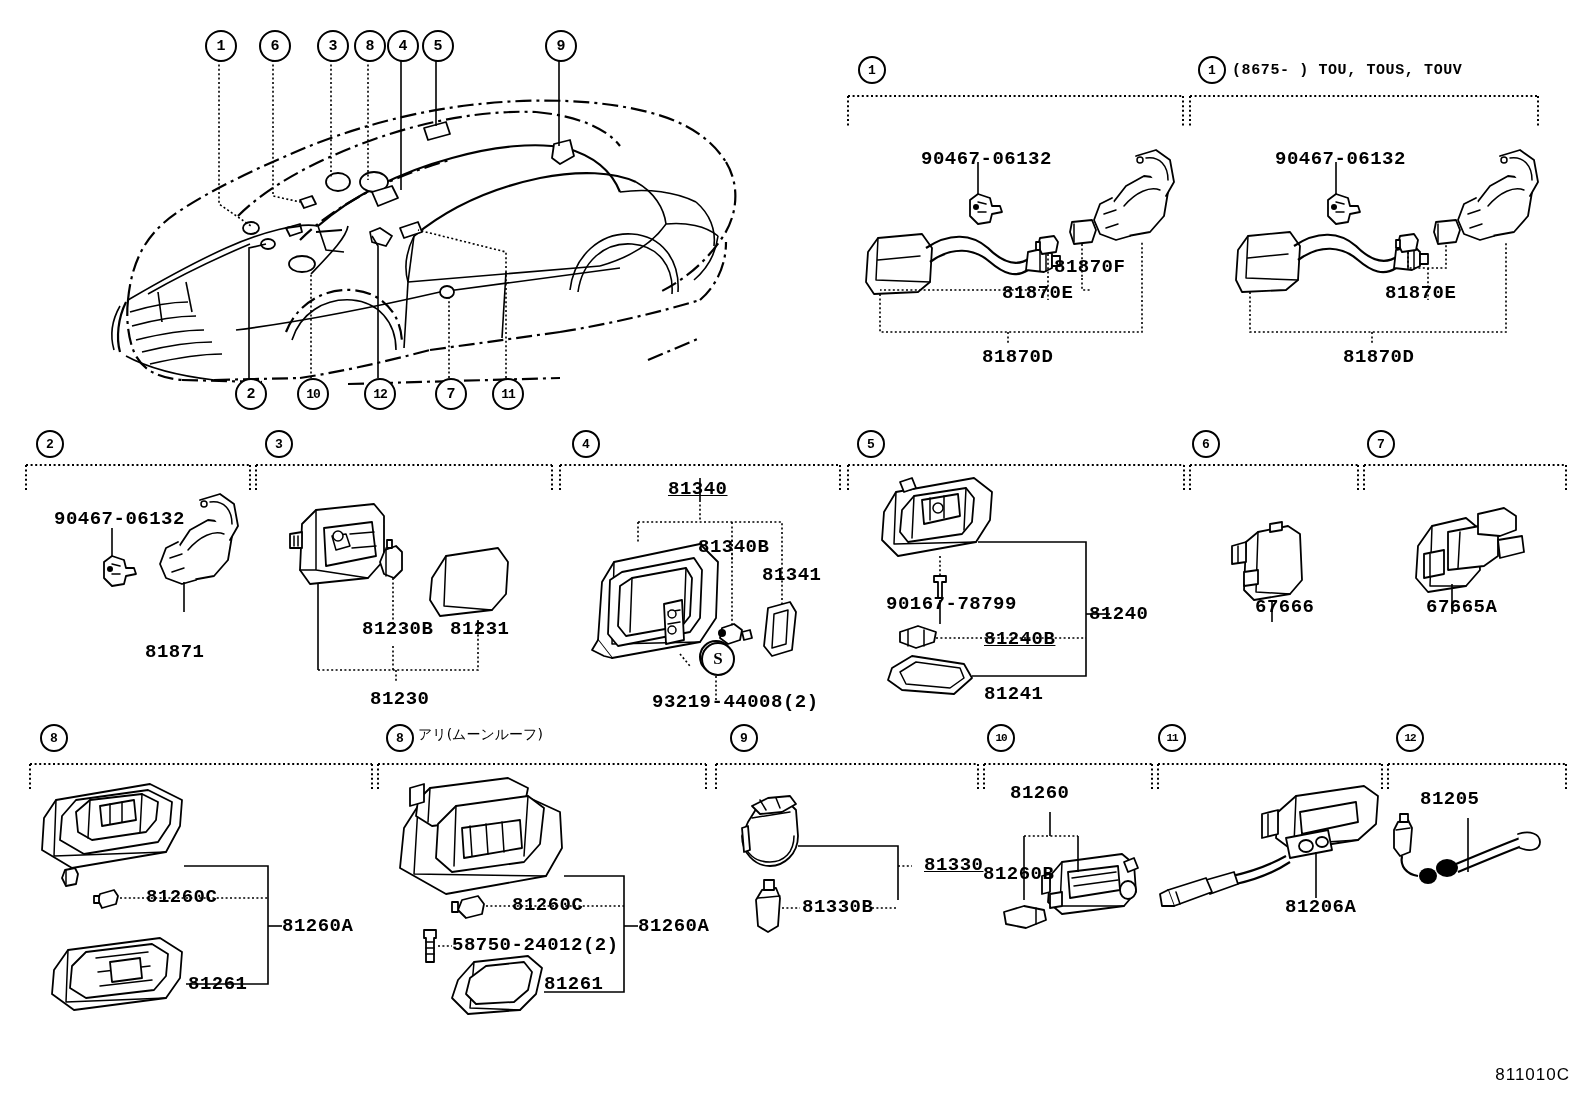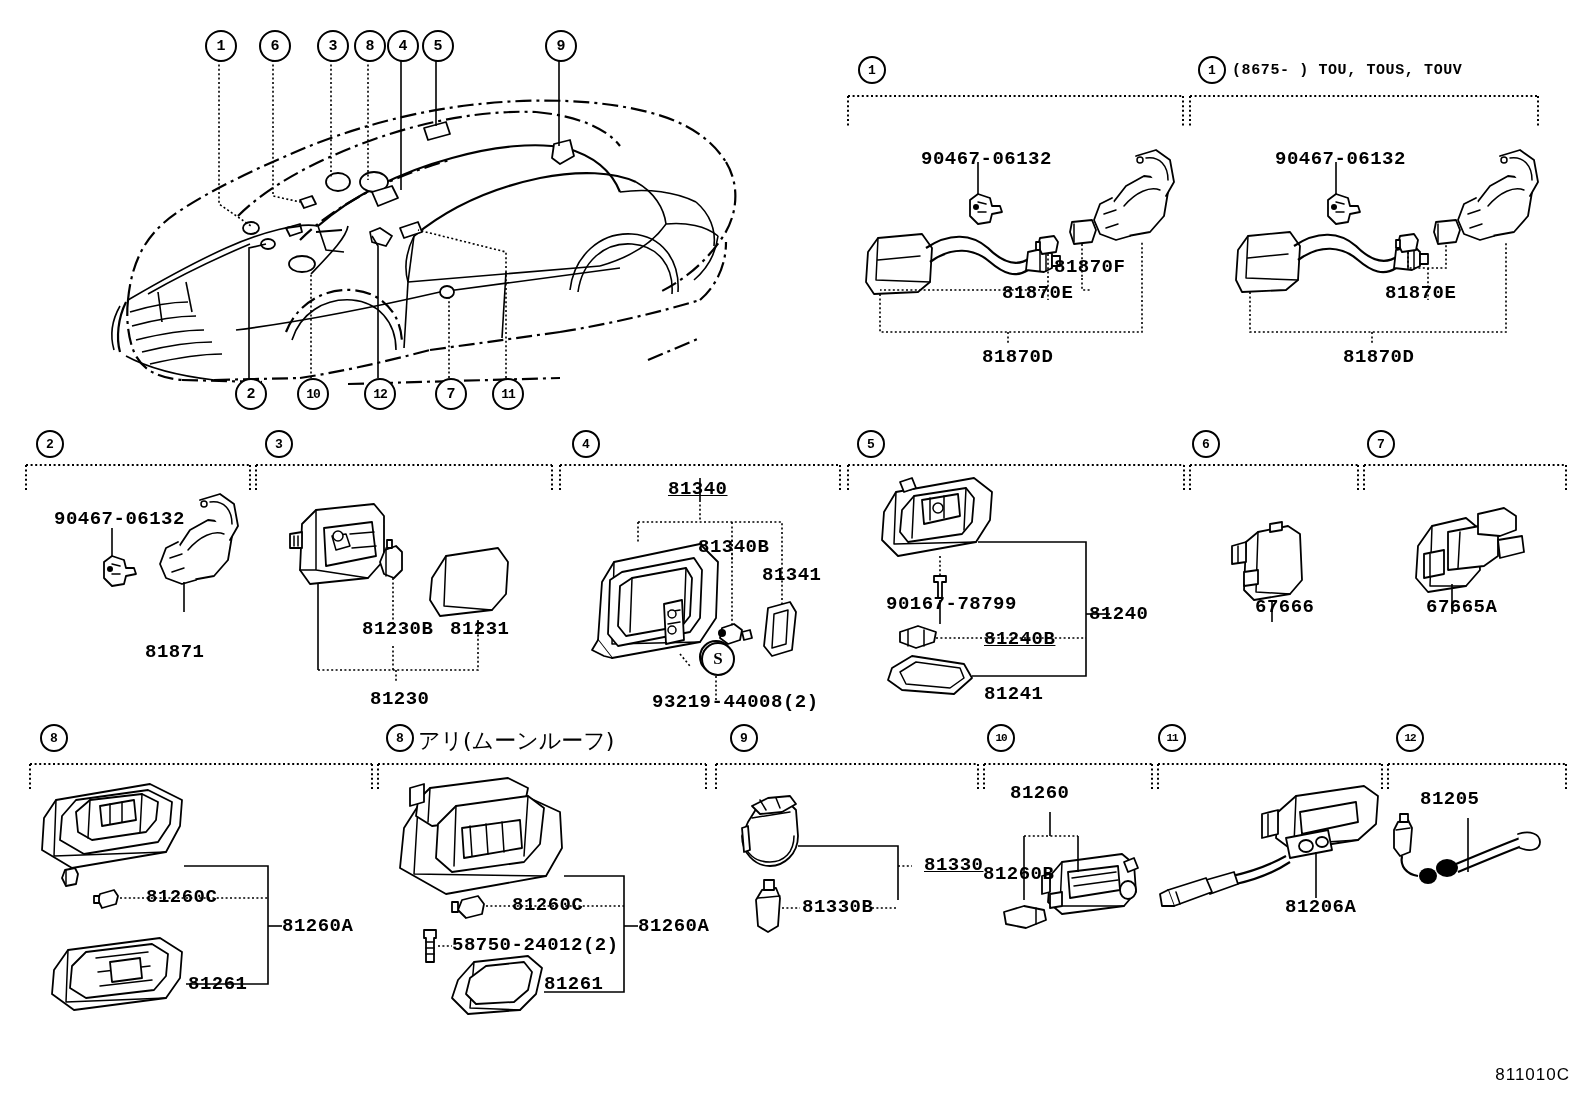--- a/index.html
+++ b/index.html
@@ -14,21 +14,21 @@
     position:absolute;font-family:"Liberation Mono","DejaVu Sans Mono",monospace;
     font-size:19px;font-weight:700;letter-spacing:0.5px;white-space:nowrap;
     line-height:1;color:#000;
   }
   .hdr{
     position:absolute;font-family:"Liberation Mono","DejaVu Sans Mono",monospace;
     font-size:15px;font-weight:700;letter-spacing:0.6px;white-space:nowrap;color:#000;
   }
   .jp{
     position:absolute;font-family:"DejaVu Sans","Liberation Sans",sans-serif;
-    font-size:22px;font-weight:400;white-space:nowrap;color:#000;
+    font-size:14px;font-weight:400;white-space:nowrap;color:#000;
   }
   .callout{
     position:absolute;width:28px;height:28px;border:2px solid #000;border-radius:50%;
     display:flex;align-items:center;justify-content:center;background:#fff;
     font-family:"Liberation Mono","DejaVu Sans Mono",monospace;
     font-size:15px;font-weight:700;line-height:1;
   }
   .callout.wide{font-size:13px;letter-spacing:-1px;}
   .callout.sm{width:24px;height:24px;font-size:13px;border-width:2px;}
   .callout.sm.wide{font-size:11px;letter-spacing:-1px;}

